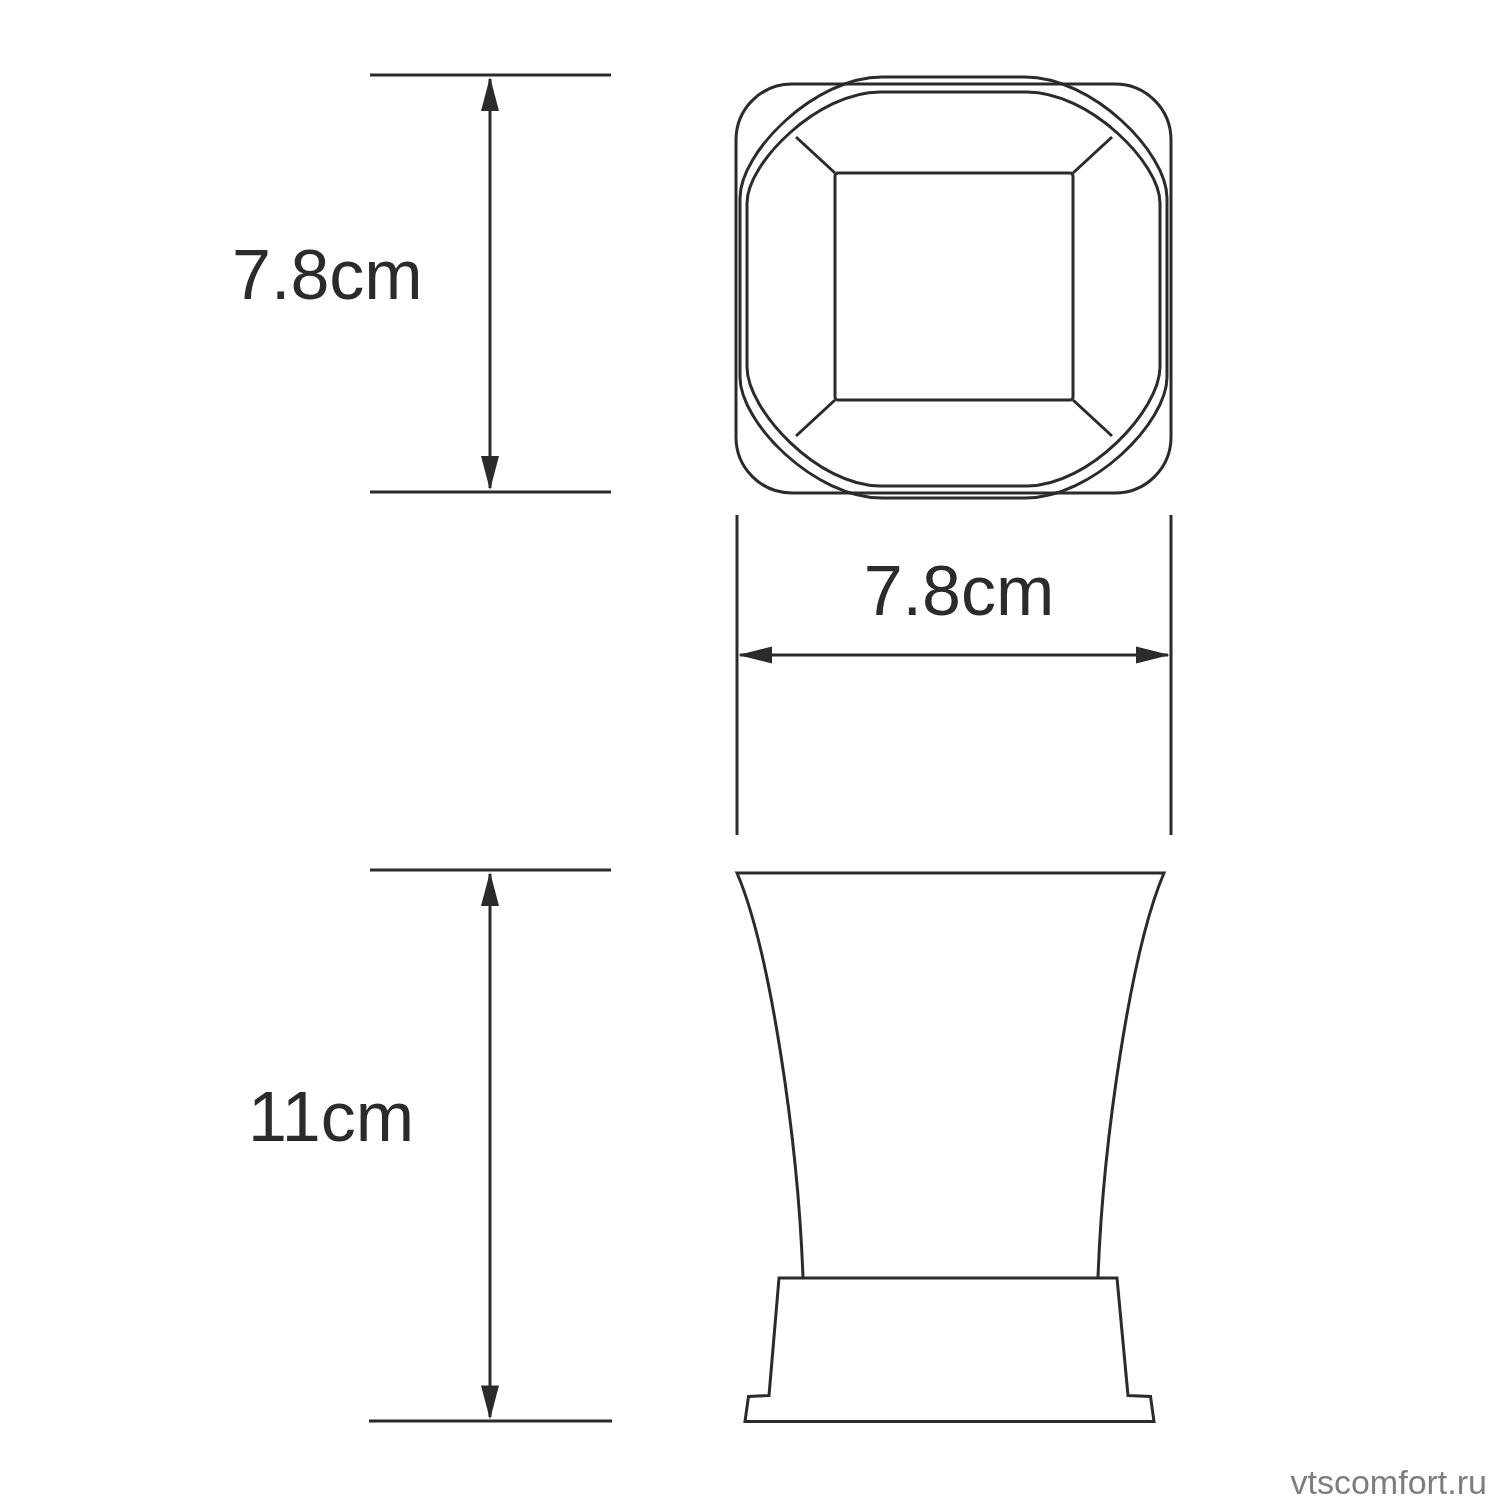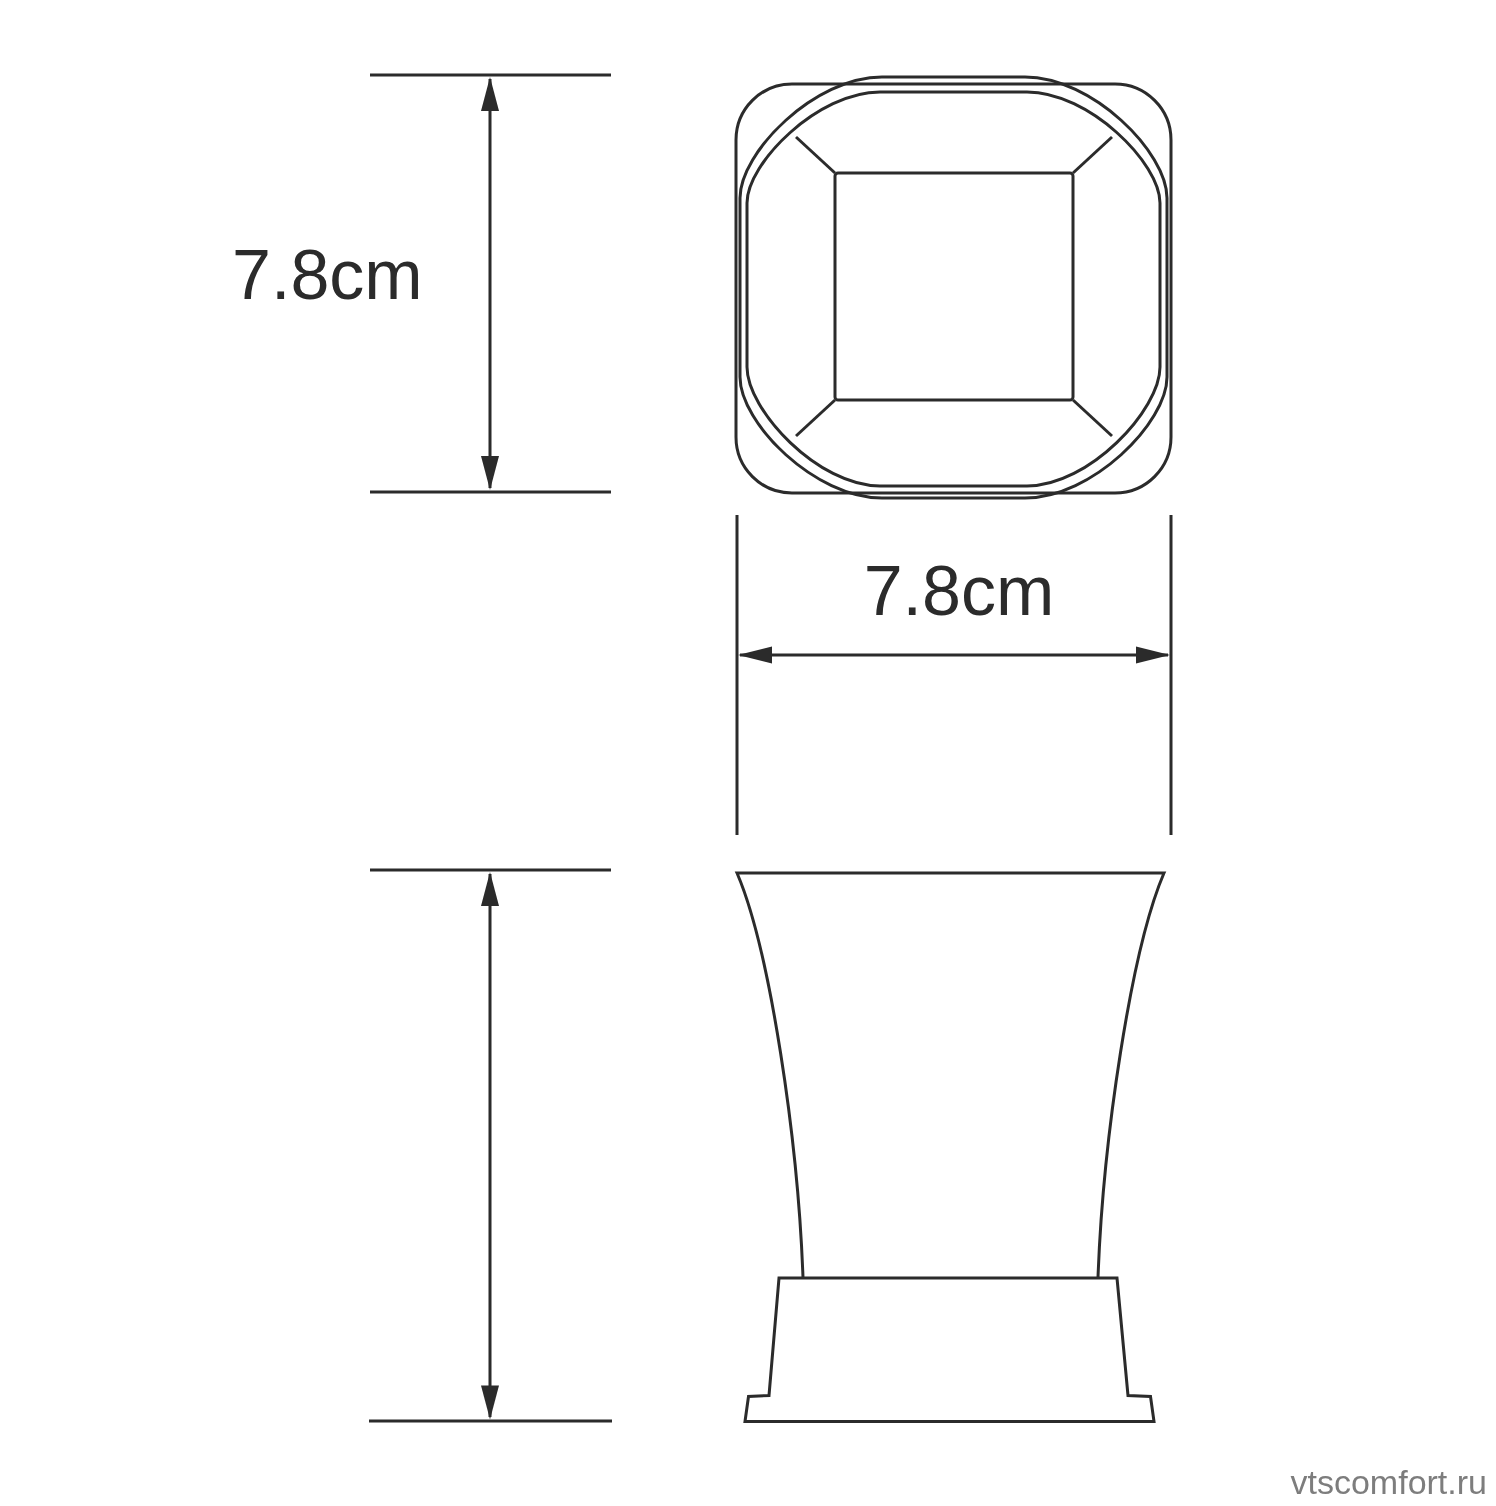--- a/index.html
+++ b/index.html
@@ -104,15 +104,16 @@
       <line class="stroke-thin" x1="490" y1="874" x2="490" y2="1417"></line>
       <polygon class="arrowhead" points="490,872 481,906 499,906"></polygon>
       <polygon class="arrowhead" points="490,1419.5 481,1385.5 499,1385.5"></polygon>
     </g>
   </svg>
 
   <div class="dim-label" id="label-top-height">7.8cm</div>
 
   <div class="dim-label centered" id="label-width">7.8cm</div>
 
+  <div class="dim-label" id="label-front-height">11cm</div>
 
   <div class="watermark">vtscomfort.ru</div>
 </div>
 
 </body></html>

